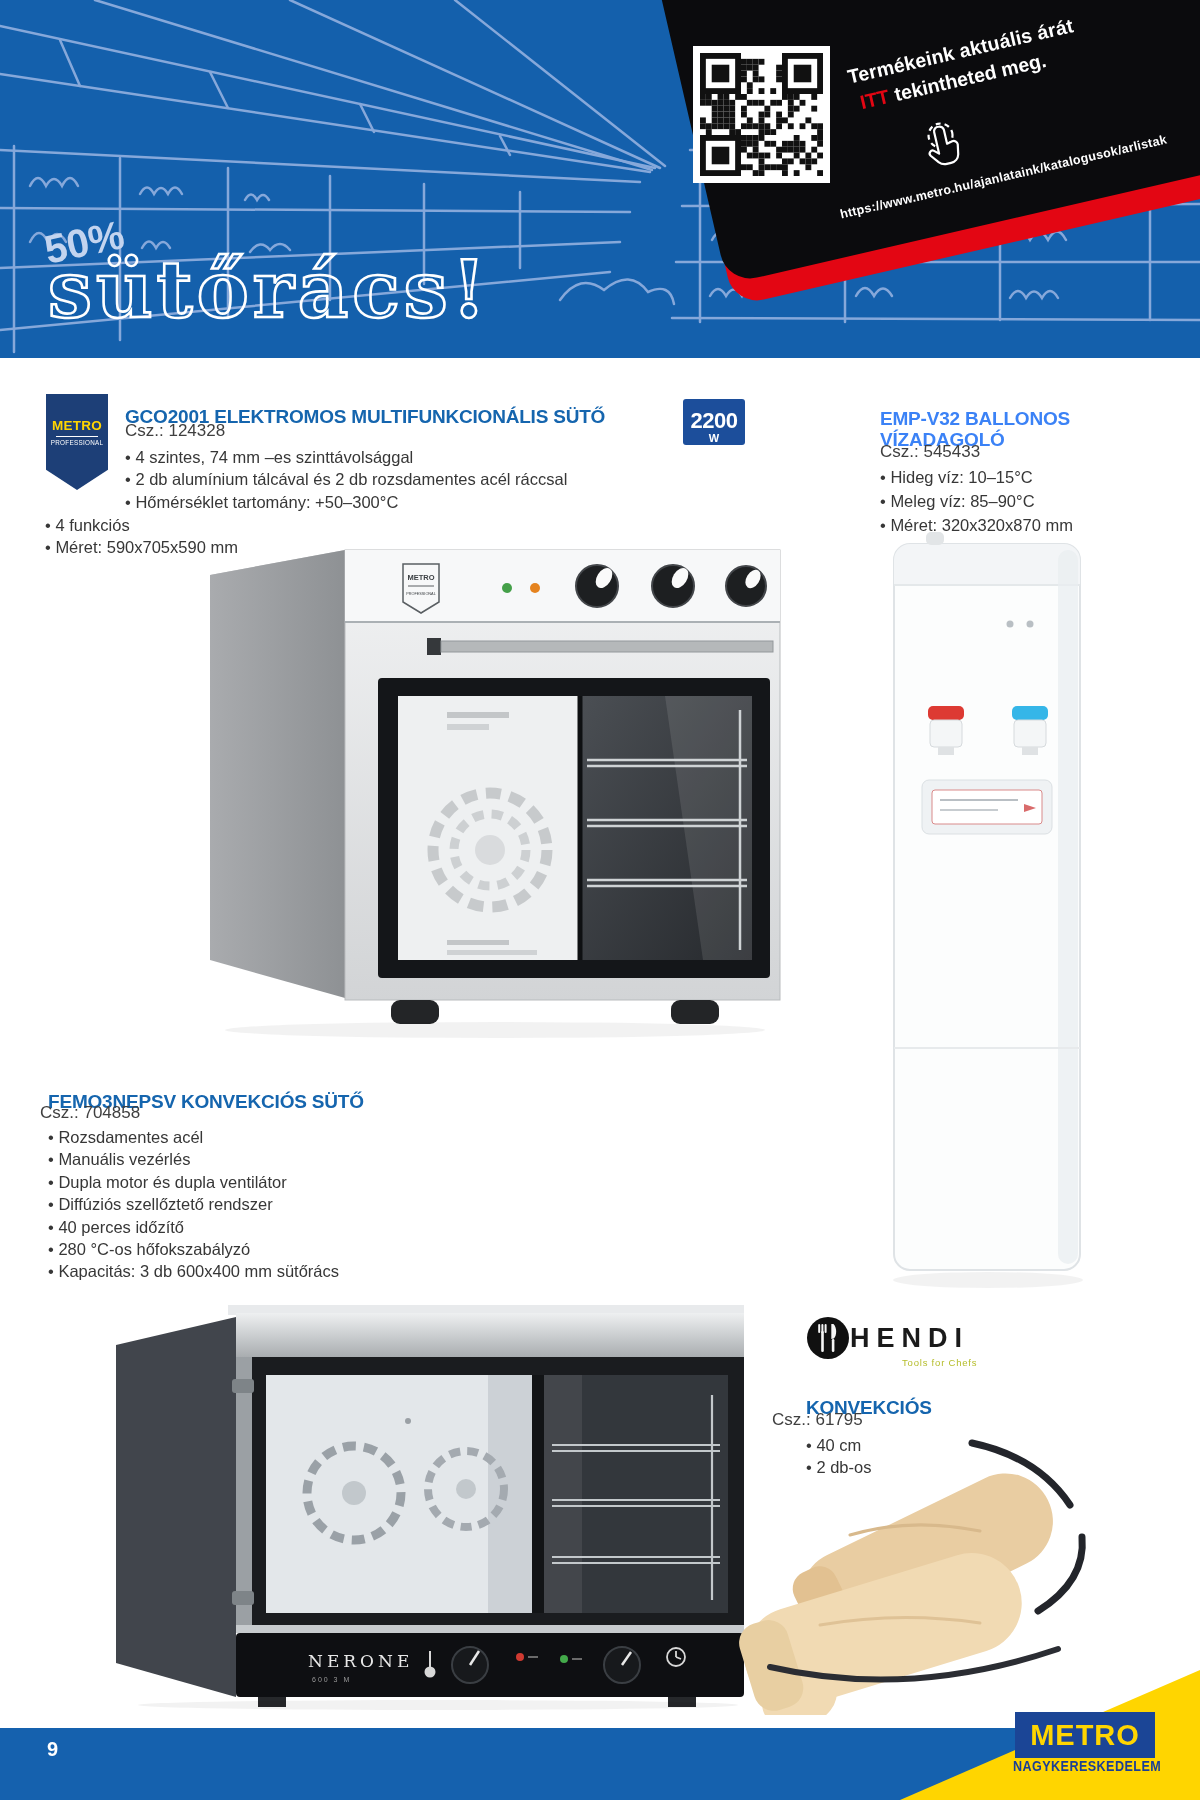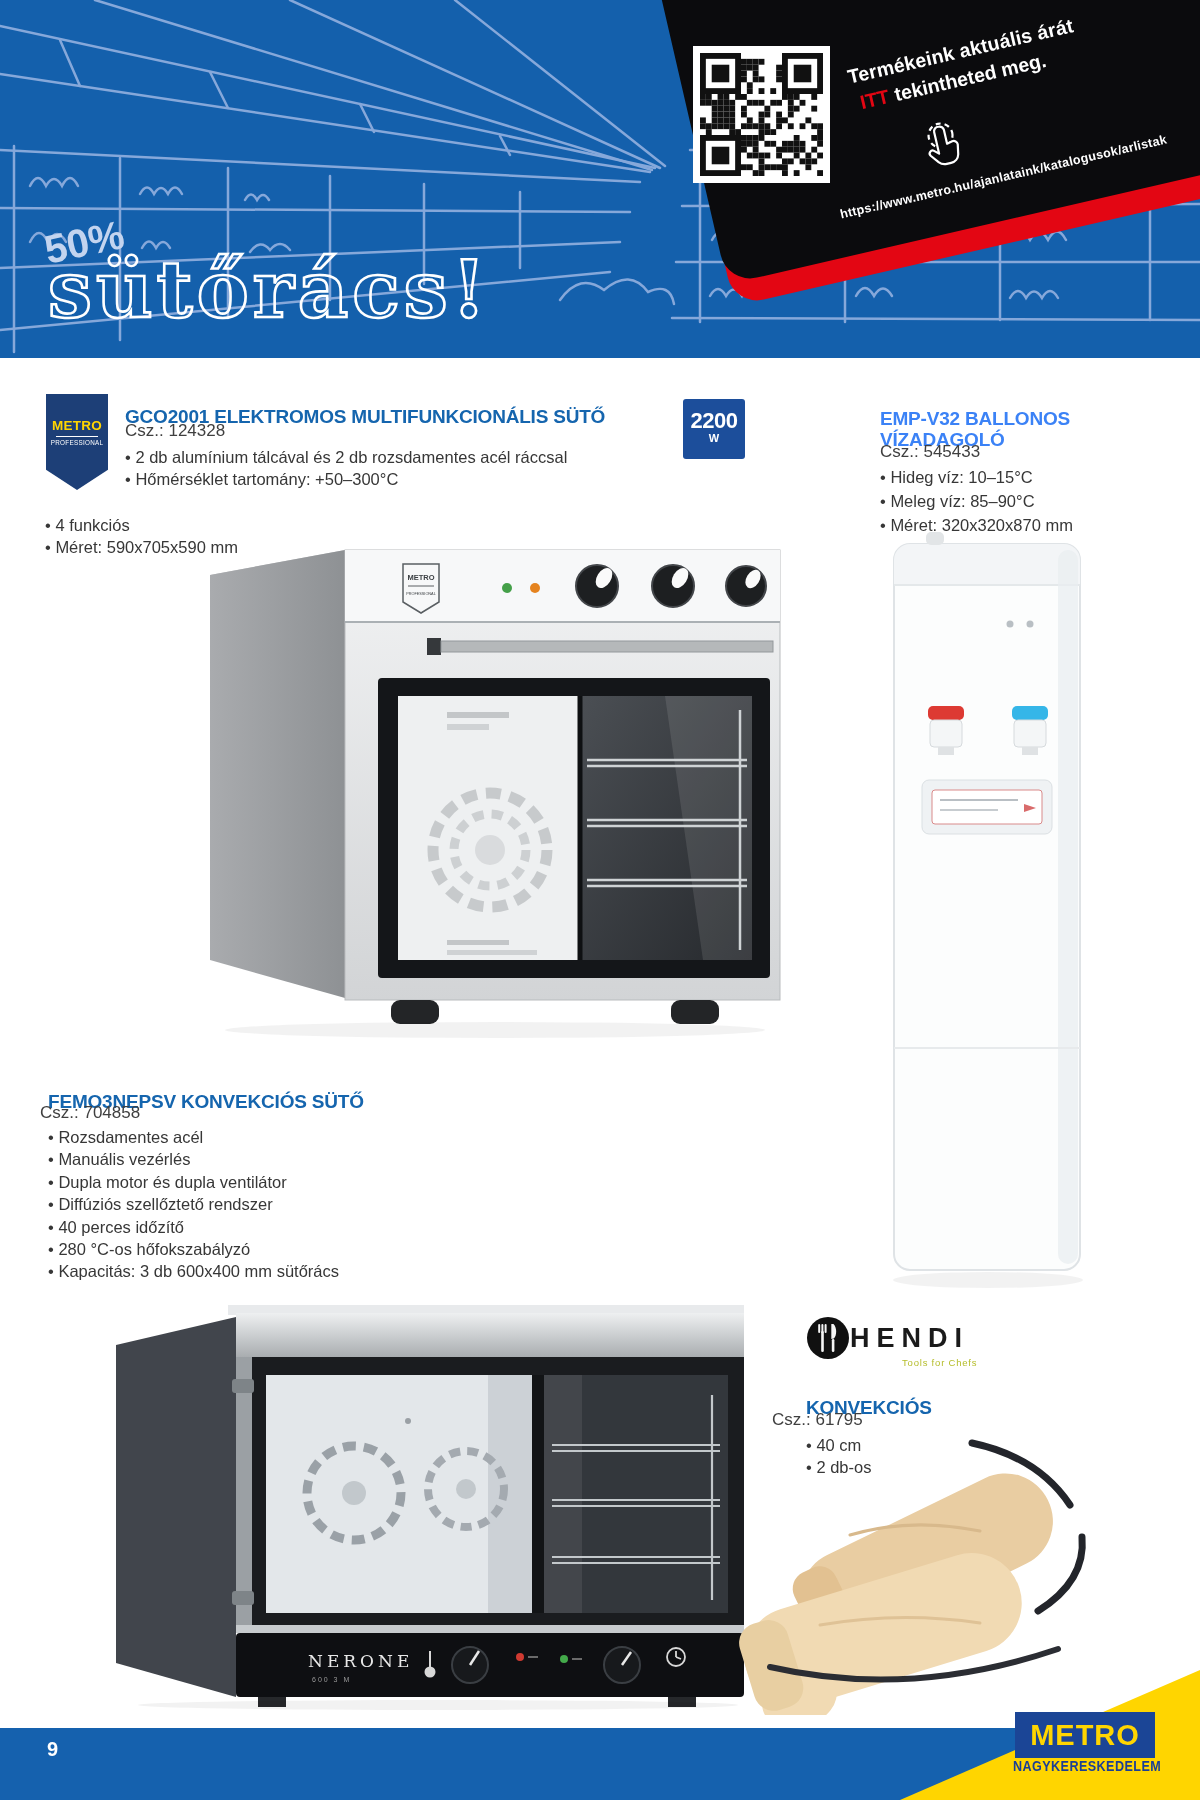--- a/index.html
+++ b/index.html
@@ -36,21 +36,21 @@
   .feat li{line-height:22.4px;}
   .feat li::before{content:"• ";}
   .feat.wide li{line-height:24.2px;}
 
   
   .p1-shield{position:absolute;left:46px;top:394px;width:62px;height:96px;background:#1d3f77;
              clip-path:polygon(0 0,100% 0,100% 79%,50% 100%,0 79%);text-align:center;}
   .p1-shield .m{margin-top:24px;color:#ffd500;font-weight:bold;font-size:13.5px;letter-spacing:.3px;}
   .p1-shield .bar{width:42px;height:1px;background:#fff;margin:3px auto 2px;}
   .p1-shield .p{color:#fff;font-size:6.3px;letter-spacing:.3px;}
-  .powbadge{position:absolute;left:683px;top:399px;width:62px;height:60px;background:#1c4e9b;border-radius:3px;
+  .powbadge{position:absolute;left:683px;top:399px;width:62px;height:46px;background:#1c4e9b;border-radius:3px;
             color:#fff;text-align:center;}
   .powbadge .v{font-size:22px;font-weight:bold;margin-top:9px;letter-spacing:-.5px;}
   .powbadge .u{font-size:11px;font-weight:bold;margin-top:-2px;}
 
   
   .photo{position:absolute;}
 
   
   .hendi-row{position:absolute;left:806px;top:1316px;display:flex;align-items:center;}
   .hendi-word{font-size:27px;font-weight:bold;color:#1a1a1a;letter-spacing:7px;}
@@ -302,20 +302,21 @@
   <section>
     <div class="p1-shield">
       <div class="m">METRO</div>
       <div class="bar"></div>
       <div class="p">PROFESSIONAL</div>
     </div>
 
     <h2 class="ptitle" style="left:125px;top:390px;">GCO2001 ELEKTROMOS MULTIFUNKCIONÁLIS SÜTŐ</h2>
     <div class="sku" style="left:125px;top:421px;">Csz.: 124328</div>
     <ul class="feat" style="left:125px;top:446px;">
+      <li>4 szintes, 74 mm –es szinttávolsággal</li>
       <li>2 db alumínium tálcával és 2 db rozsdamentes acél ráccsal</li>
       <li>Hőmérséklet tartomány: +50–300°C</li>
     </ul>
     <ul class="feat" style="left:45px;top:514px;">
       <li>4 funkciós</li>
       <li>Méret: 590x705x590 mm</li>
     </ul>
 
     <div class="powbadge">
       <div class="v">2200</div>

